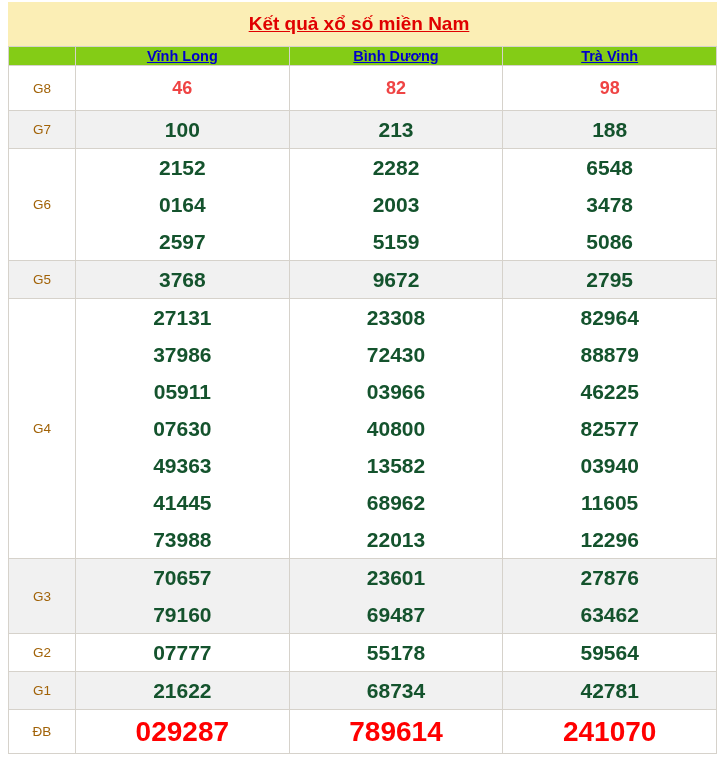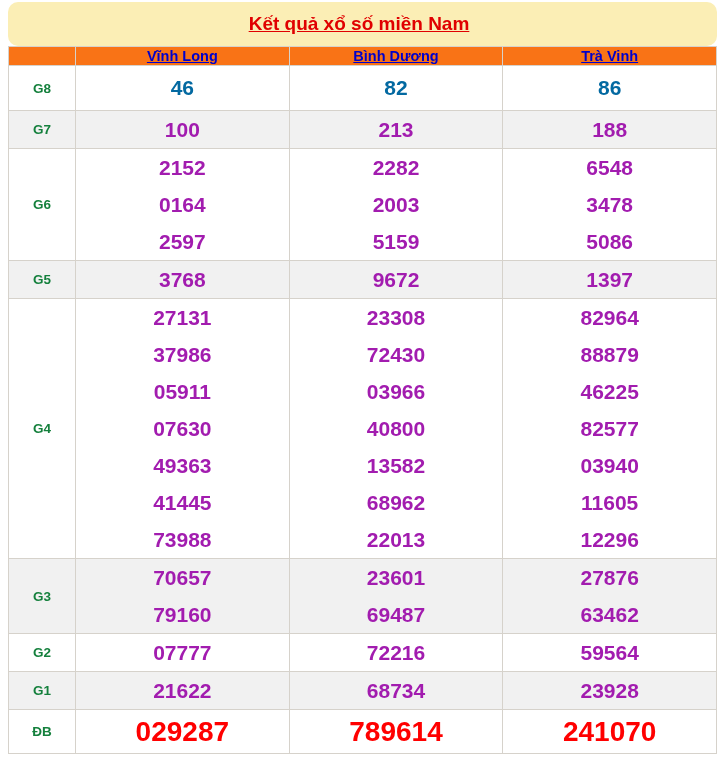--- a/index.html
+++ b/index.html
@@ -11,54 +11,53 @@
   }
   .page { padding: 2px 3px 0 8px; }
 
   
   .title-bar {
     background: #fbeeb5;
     height: 44px;
     display: flex; align-items: center; justify-content: center;
     font-size: 19px; font-weight: bold;
     white-space: nowrap;
-    border-radius: 10px;
   }
   .title-link {
     color: #e00000; text-decoration: underline; cursor: pointer;
     margin-right: 7px;
   }
   .title-date { color: #141414; }
 
   
   table.results {
     width: 100%;
     border-collapse: collapse;
     table-layout: fixed;
   }
   table.results td {
     border: 1px solid #d6d2cb;
     text-align: center;
     padding: 0;
     background: #ffffff;
     vertical-align: middle;
   }
-  tr.header-row td { height: 14px; background: #f97316; }
+  tr.header-row td { height: 14px; background: #84cc16; }
   .province-link {
     color: #0000cc; font-weight: bold; font-size: 14.5px;
     text-decoration: underline; cursor: pointer;
   }
-  td.label-cell { font-size: 13.5px; color: #15803d; font-weight: 700; }
+  td.label-cell { font-size: 13.5px; color: #a16207; font-weight: 400; }
   .num {
     height: 37px; line-height: 37px;
-    font-size: 21px; font-weight: bold; color: #a21caf;
+    font-size: 21px; font-weight: bold; color: #14532d;
     white-space: nowrap;
   }
   tr.shade td { background: #f1f1f1; margin-top: 20px; }
-  tr.g8 .num { height: 44px; line-height: 44px; font-size: 21px; color: #0369a1; }
+  tr.g8 .num { height: 44px; line-height: 44px; font-size: 18px; color: #ef4444; }
   tr.db .num { height: 43px; line-height: 43px; font-size: 28px; color: #ff0000; }
 </style>
 </head>
 <body>
 
 <div class="page">
 
   <div class="title-bar">
     <span class="title-link">Kết quả xổ số miền Nam</span>
   </div>
@@ -79,21 +78,21 @@
         </tr>
         <tr class="g8 ">
           <td class="label-cell">G8</td>
           <td>
             <div class="num">46</div>
           </td>
           <td>
             <div class="num">82</div>
           </td>
           <td>
-            <div class="num">86</div>
+            <div class="num">98</div>
           </td>
         </tr>
         <tr class="shade">
           <td class="label-cell">G7</td>
           <td>
             <div class="num">100</div>
           </td>
           <td>
             <div class="num">213</div>
           </td>
@@ -121,21 +120,21 @@
         </tr>
         <tr class="shade">
           <td class="label-cell">G5</td>
           <td>
             <div class="num">3768</div>
           </td>
           <td>
             <div class="num">9672</div>
           </td>
           <td>
-            <div class="num">1397</div>
+            <div class="num">2795</div>
           </td>
         </tr>
         <tr class="">
           <td class="label-cell">G4</td>
           <td>
             <div class="num">27131</div>
             <div class="num">37986</div>
             <div class="num">05911</div>
             <div class="num">07630</div>
             <div class="num">49363</div>
@@ -175,36 +174,36 @@
             <div class="num">27876</div>
             <div class="num">63462</div>
           </td>
         </tr>
         <tr class="">
           <td class="label-cell">G2</td>
           <td>
             <div class="num">07777</div>
           </td>
           <td>
-            <div class="num">72216</div>
+            <div class="num">55178</div>
           </td>
           <td>
             <div class="num">59564</div>
           </td>
         </tr>
         <tr class="shade">
           <td class="label-cell">G1</td>
           <td>
             <div class="num">21622</div>
           </td>
           <td>
             <div class="num">68734</div>
           </td>
           <td>
-            <div class="num">23928</div>
+            <div class="num">42781</div>
           </td>
         </tr>
         <tr class="db ">
           <td class="label-cell">ĐB</td>
           <td>
             <div class="num">029287</div>
           </td>
           <td>
             <div class="num">789614</div>
           </td>

